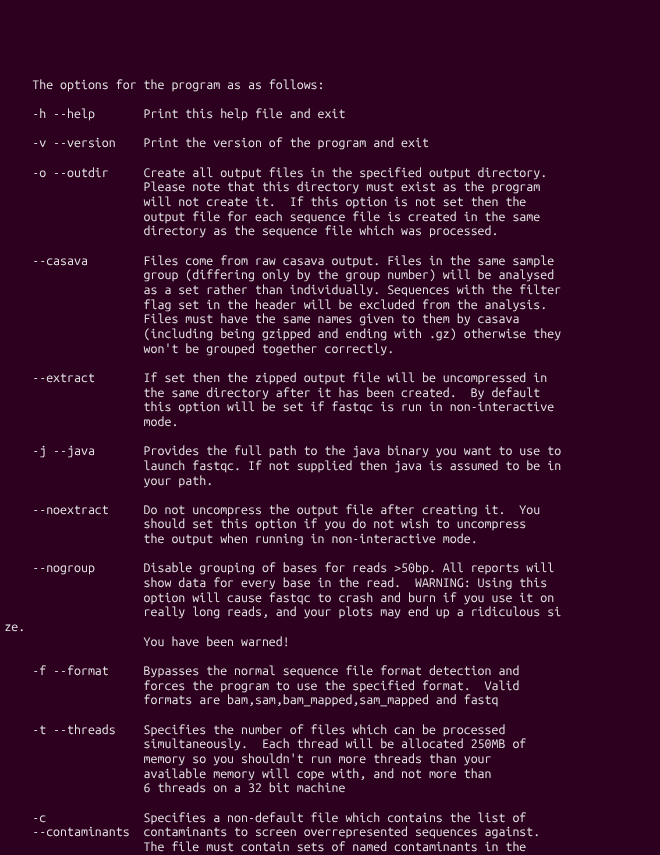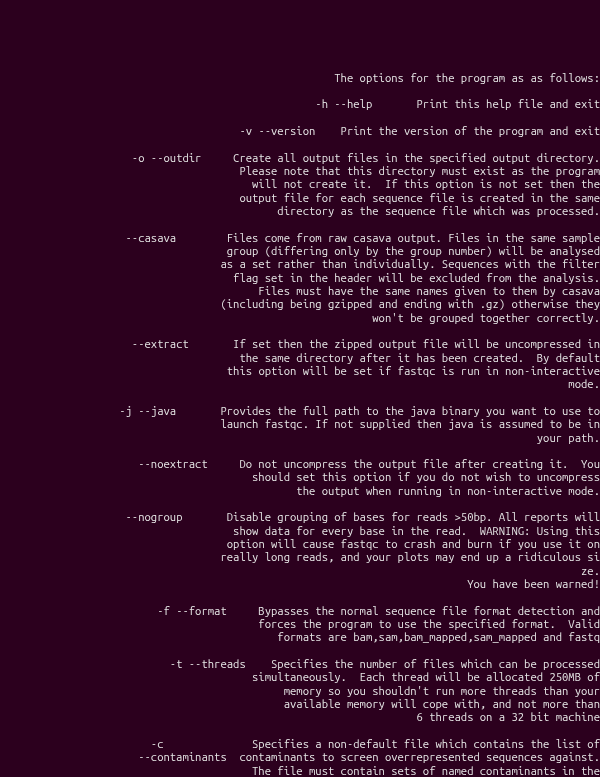--- a/index.html
+++ b/index.html
@@ -10,21 +10,20 @@
     background: #2c001e;
     color: #e6e6e6;
     font-family: "Ubuntu Mono", "DejaVu Sans Mono", Menlo, Consolas, monospace;
     font-size: 11.3px;
     line-height: 1.18;
     overflow: hidden;
     white-space: pre;
   }
   .screen {
     padding: 4px 0 0 4px;
-    text-align: right;
   }
   .line {
     white-space: pre;
   }
 </style>
 </head>
 <body>
 
 
 

